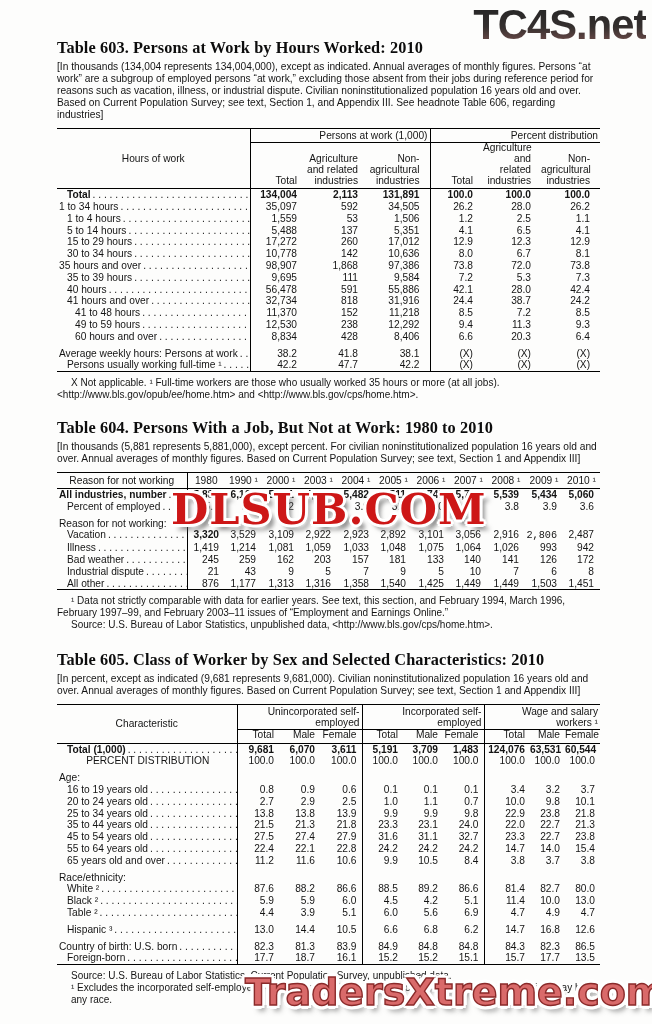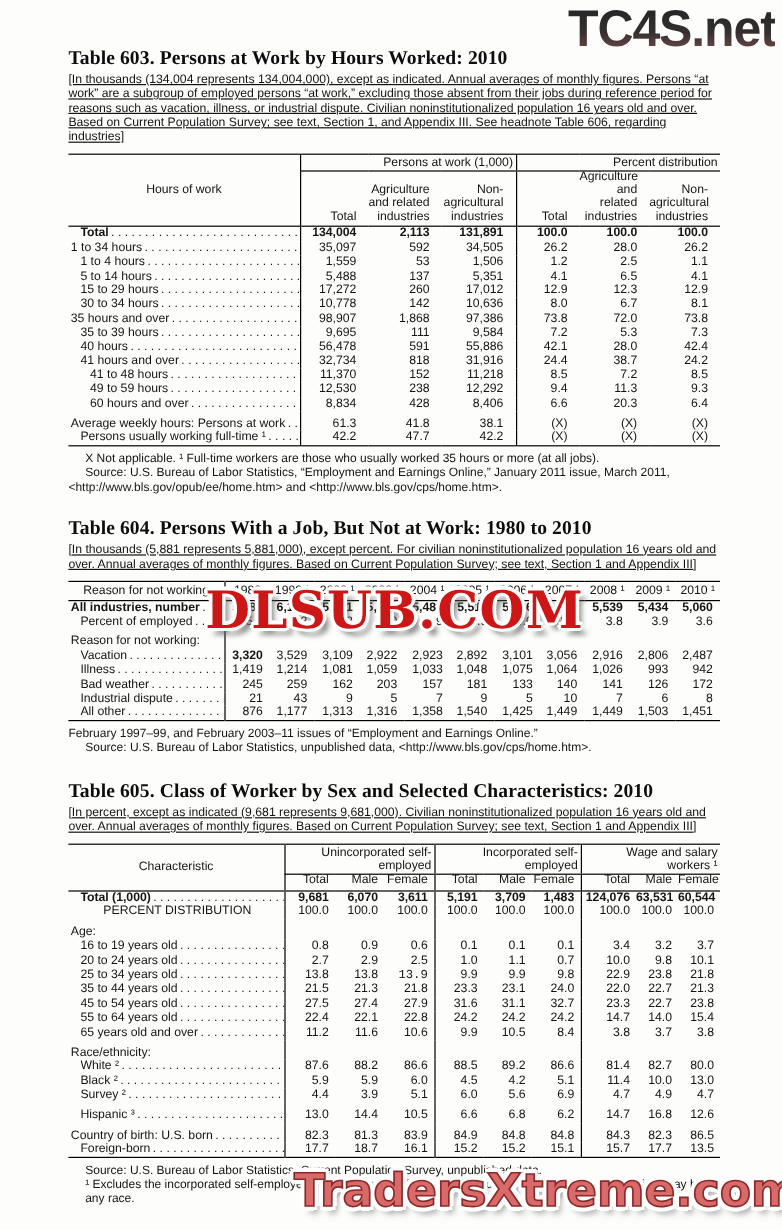--- a/index.html
+++ b/index.html
@@ -1,20 +1,20 @@
 <!DOCTYPE html>
 <html><head>
 <meta charset="utf-8">
 <style>
   html,body{margin:0;padding:0;}
   body{width:652px;height:1024px;background:#fdfdfc;font-family:"Liberation Sans",sans-serif;color:#141414;position:relative;overflow:hidden;}
   .content{padding:0 52px 0 57px;position:relative;}
   .t-title{font-family:"Liberation Serif",serif;font-weight:bold;font-size:16.3px;letter-spacing:.1px;margin:0;color:#0d0d0d;}
   .mt1{padding-top:38px;} .mt2{padding-top:17px;} .mt3{padding-top:19px;}
-  .note{font-size:10.2px;line-height:12.1px;margin-top:3px;text-align:left;text-decoration:underline;}
+  .note{font-size:10.2px;line-height:12.1px;margin-top:3px;text-align:left;}
   table{border-collapse:collapse;table-layout:fixed;width:543px;margin-top:7px;font-size:10.2px;border-top:1.2px solid #000;border-bottom:1.6px solid #000;}
   thead{border-bottom:1.8px solid #000;}
   th{font-weight:normal;padding:0;}
   td{padding:0;line-height:11.8px;vertical-align:baseline;}
   .grp{border-bottom:1px solid #000;text-align:right;padding:1px 2px;line-height:11px;}
   .stub{text-align:center;vertical-align:middle;line-height:11px;}
   .sub{text-align:right;vertical-align:bottom;line-height:10.7px;padding-bottom:2px;}
   .yr{text-align:center;vertical-align:bottom;line-height:11px;padding:2px 0 2px;}
   .vl{border-left:1px solid #000;}
   .num{text-align:right;white-space:nowrap;overflow:hidden;}
@@ -254,21 +254,21 @@
           <td class="num" style="padding-right: 10px;">20.3</td>
           <td class="num" style="padding-right: 10px;">6.4</td>
         </tr>
         <tr class="g ">
           <td class="lbl" style="padding-left: 2px;">
             <div class="lblwrap">
               <span class="lbltext">Average weekly hours: Persons at work</span>
               <span class="dots"></span>
             </div>
           </td>
-          <td class="num vl" style="padding-right: 10px;">61.3</td>
+          <td class="num vl" style="padding-right: 10px;">38.2</td>
           <td class="num" style="padding-right: 10px;">41.8</td>
           <td class="num" style="padding-right: 10px;">38.1</td>
           <td class="num vl" style="padding-right: 10px;">(X)</td>
           <td class="num" style="padding-right: 10px;">(X)</td>
           <td class="num" style="padding-right: 10px;">(X)</td>
         </tr>
         <tr>
           <td class="lbl" style="padding-left: 10px;">
             <div class="lblwrap">
               <span class="lbltext">Persons usually working full-time ¹</span>
@@ -279,21 +279,20 @@
           <td class="num" style="padding-right: 10px;">47.7</td>
           <td class="num" style="padding-right: 10px;">42.2</td>
           <td class="num vl" style="padding-right: 10px;">(X)</td>
           <td class="num" style="padding-right: 10px;">(X)</td>
           <td class="num" style="padding-right: 10px;">(X)</td>
         </tr>
       </tbody>
     </table>
   <div class="fnbox" id="fn603">
       <div class="fn ind">X Not applicable. ¹ Full-time workers are those who usually worked 35 hours or more (at all jobs).</div>
-      <div class="fn ind">Source: U.S. Bureau of Labor Statistics, “Employment and Earnings Online,” January 2011 issue, March 2011,</div>
       <div class="fn">&lt;http://www.bls.gov/opub/ee/home.htm&gt; and &lt;http://www.bls.gov/cps/home.htm&gt;.</div>
     </div>
 
   <h1 class="t-title mt2">Table 604. Persons With a Job, But Not at Work: 1980 to 2010</h1>
   <div class="note">[In thousands (5,881 represents 5,881,000), except percent. For civilian noninstitutionalized population 16 years old and over. Annual averages of monthly figures. Based on Current Population Survey; see text, Section 1 and Appendix III]</div>
   <table id="tbl604">
       <colgroup>
         <col style="width: 130px;">
         <col style="width: 38px;">
         <col style="width: 37px;">
@@ -389,21 +388,21 @@
           </td>
           <td class="num vl" style="padding-right: 6px; font-weight: bold;">3,320</td>
           <td class="num" style="padding-right: 6px;">3,529</td>
           <td class="num" style="padding-right: 6px;">3,109</td>
           <td class="num" style="padding-right: 6px;">2,922</td>
           <td class="num" style="padding-right: 6px;">2,923</td>
           <td class="num" style="padding-right: 6px;">2,892</td>
           <td class="num" style="padding-right: 6px;">3,101</td>
           <td class="num" style="padding-right: 6px;">3,056</td>
           <td class="num" style="padding-right: 6px;">2,916</td>
-          <td class="num" style="padding-right: 6px;">2,806</td>
+          <td class="num" style="padding-right: 6px; font-family: Liberation Mono, monospace;">2,806</td>
           <td class="num" style="padding-right: 6px;">2,487</td>
         </tr>
         <tr>
           <td class="lbl" style="padding-left: 10px;">
             <div class="lblwrap">
               <span class="lbltext">Illness</span>
               <span class="dots"></span>
             </div>
           </td>
           <td class="num vl" style="padding-right: 6px;">1,419</td>
@@ -471,20 +470,21 @@
           <td class="num" style="padding-right: 6px;">1,540</td>
           <td class="num" style="padding-right: 6px;">1,425</td>
           <td class="num" style="padding-right: 6px;">1,449</td>
           <td class="num" style="padding-right: 6px;">1,449</td>
           <td class="num" style="padding-right: 6px;">1,503</td>
           <td class="num" style="padding-right: 6px;">1,451</td>
         </tr>
       </tbody>
     </table>
   <div class="fnbox" id="fn604">
+      <div class="fn ind">¹ Data not strictly comparable with data for earlier years. See text, this section, and February 1994, March 1996,</div>
       <div class="fn">February 1997–99, and February 2003–11 issues of “Employment and Earnings Online.”</div>
       <div class="fn ind">Source: U.S. Bureau of Labor Statistics, unpublished data, &lt;http://www.bls.gov/cps/home.htm&gt;.</div>
     </div>
 
   <h1 class="t-title mt3">Table 605. Class of Worker by Sex and Selected Characteristics: 2010</h1>
   <div class="note">[In percent, except as indicated (9,681 represents 9,681,000). Civilian noninstitutionalized population 16 years old and over. Annual averages of monthly figures. Based on Current Population Survey; see text, Section 1 and Appendix III]</div>
   <table id="tbl605">
       <colgroup>
         <col style="width: 180px;">
         <col style="width: 42px;">
@@ -602,21 +602,21 @@
         </tr>
         <tr>
           <td class="lbl" style="padding-left: 10px;">
             <div class="lblwrap">
               <span class="lbltext">25 to 34 years old</span>
               <span class="dots"></span>
             </div>
           </td>
           <td class="num vl" style="padding-right: 5px;">13.8</td>
           <td class="num" style="padding-right: 5px;">13.8</td>
-          <td class="num" style="padding-right: 5px; font-family: Liberation Mono, monospace;">13.9</td>
+          <td class="num" style="padding-right: 5px;">13.9</td>
           <td class="num vl" style="padding-right: 5px;">9.9</td>
           <td class="num" style="padding-right: 5px;">9.9</td>
           <td class="num" style="padding-right: 5px;">9.8</td>
           <td class="num vl" style="padding-right: 5px;">22.9</td>
           <td class="num" style="padding-right: 5px;">23.8</td>
           <td class="num" style="padding-right: 5px;">21.8</td>
         </tr>
         <tr>
           <td class="lbl" style="padding-left: 10px;">
             <div class="lblwrap">
@@ -731,21 +731,21 @@
           <td class="num vl" style="padding-right: 5px;">4.5</td>
           <td class="num" style="padding-right: 5px;">4.2</td>
           <td class="num" style="padding-right: 5px;">5.1</td>
           <td class="num vl" style="padding-right: 5px;">11.4</td>
           <td class="num" style="padding-right: 5px;">10.0</td>
           <td class="num" style="padding-right: 5px;">13.0</td>
         </tr>
         <tr>
           <td class="lbl" style="padding-left: 10px;">
             <div class="lblwrap">
-              <span class="lbltext">Survey ²</span>
+              <span class="lbltext">Table ²</span>
               <span class="dots"></span>
             </div>
           </td>
           <td class="num vl" style="padding-right: 5px;">4.4</td>
           <td class="num" style="padding-right: 5px;">3.9</td>
           <td class="num" style="padding-right: 5px;">5.1</td>
           <td class="num vl" style="padding-right: 5px;">6.0</td>
           <td class="num" style="padding-right: 5px;">5.6</td>
           <td class="num" style="padding-right: 5px;">6.9</td>
           <td class="num vl" style="padding-right: 5px;">4.7</td>

